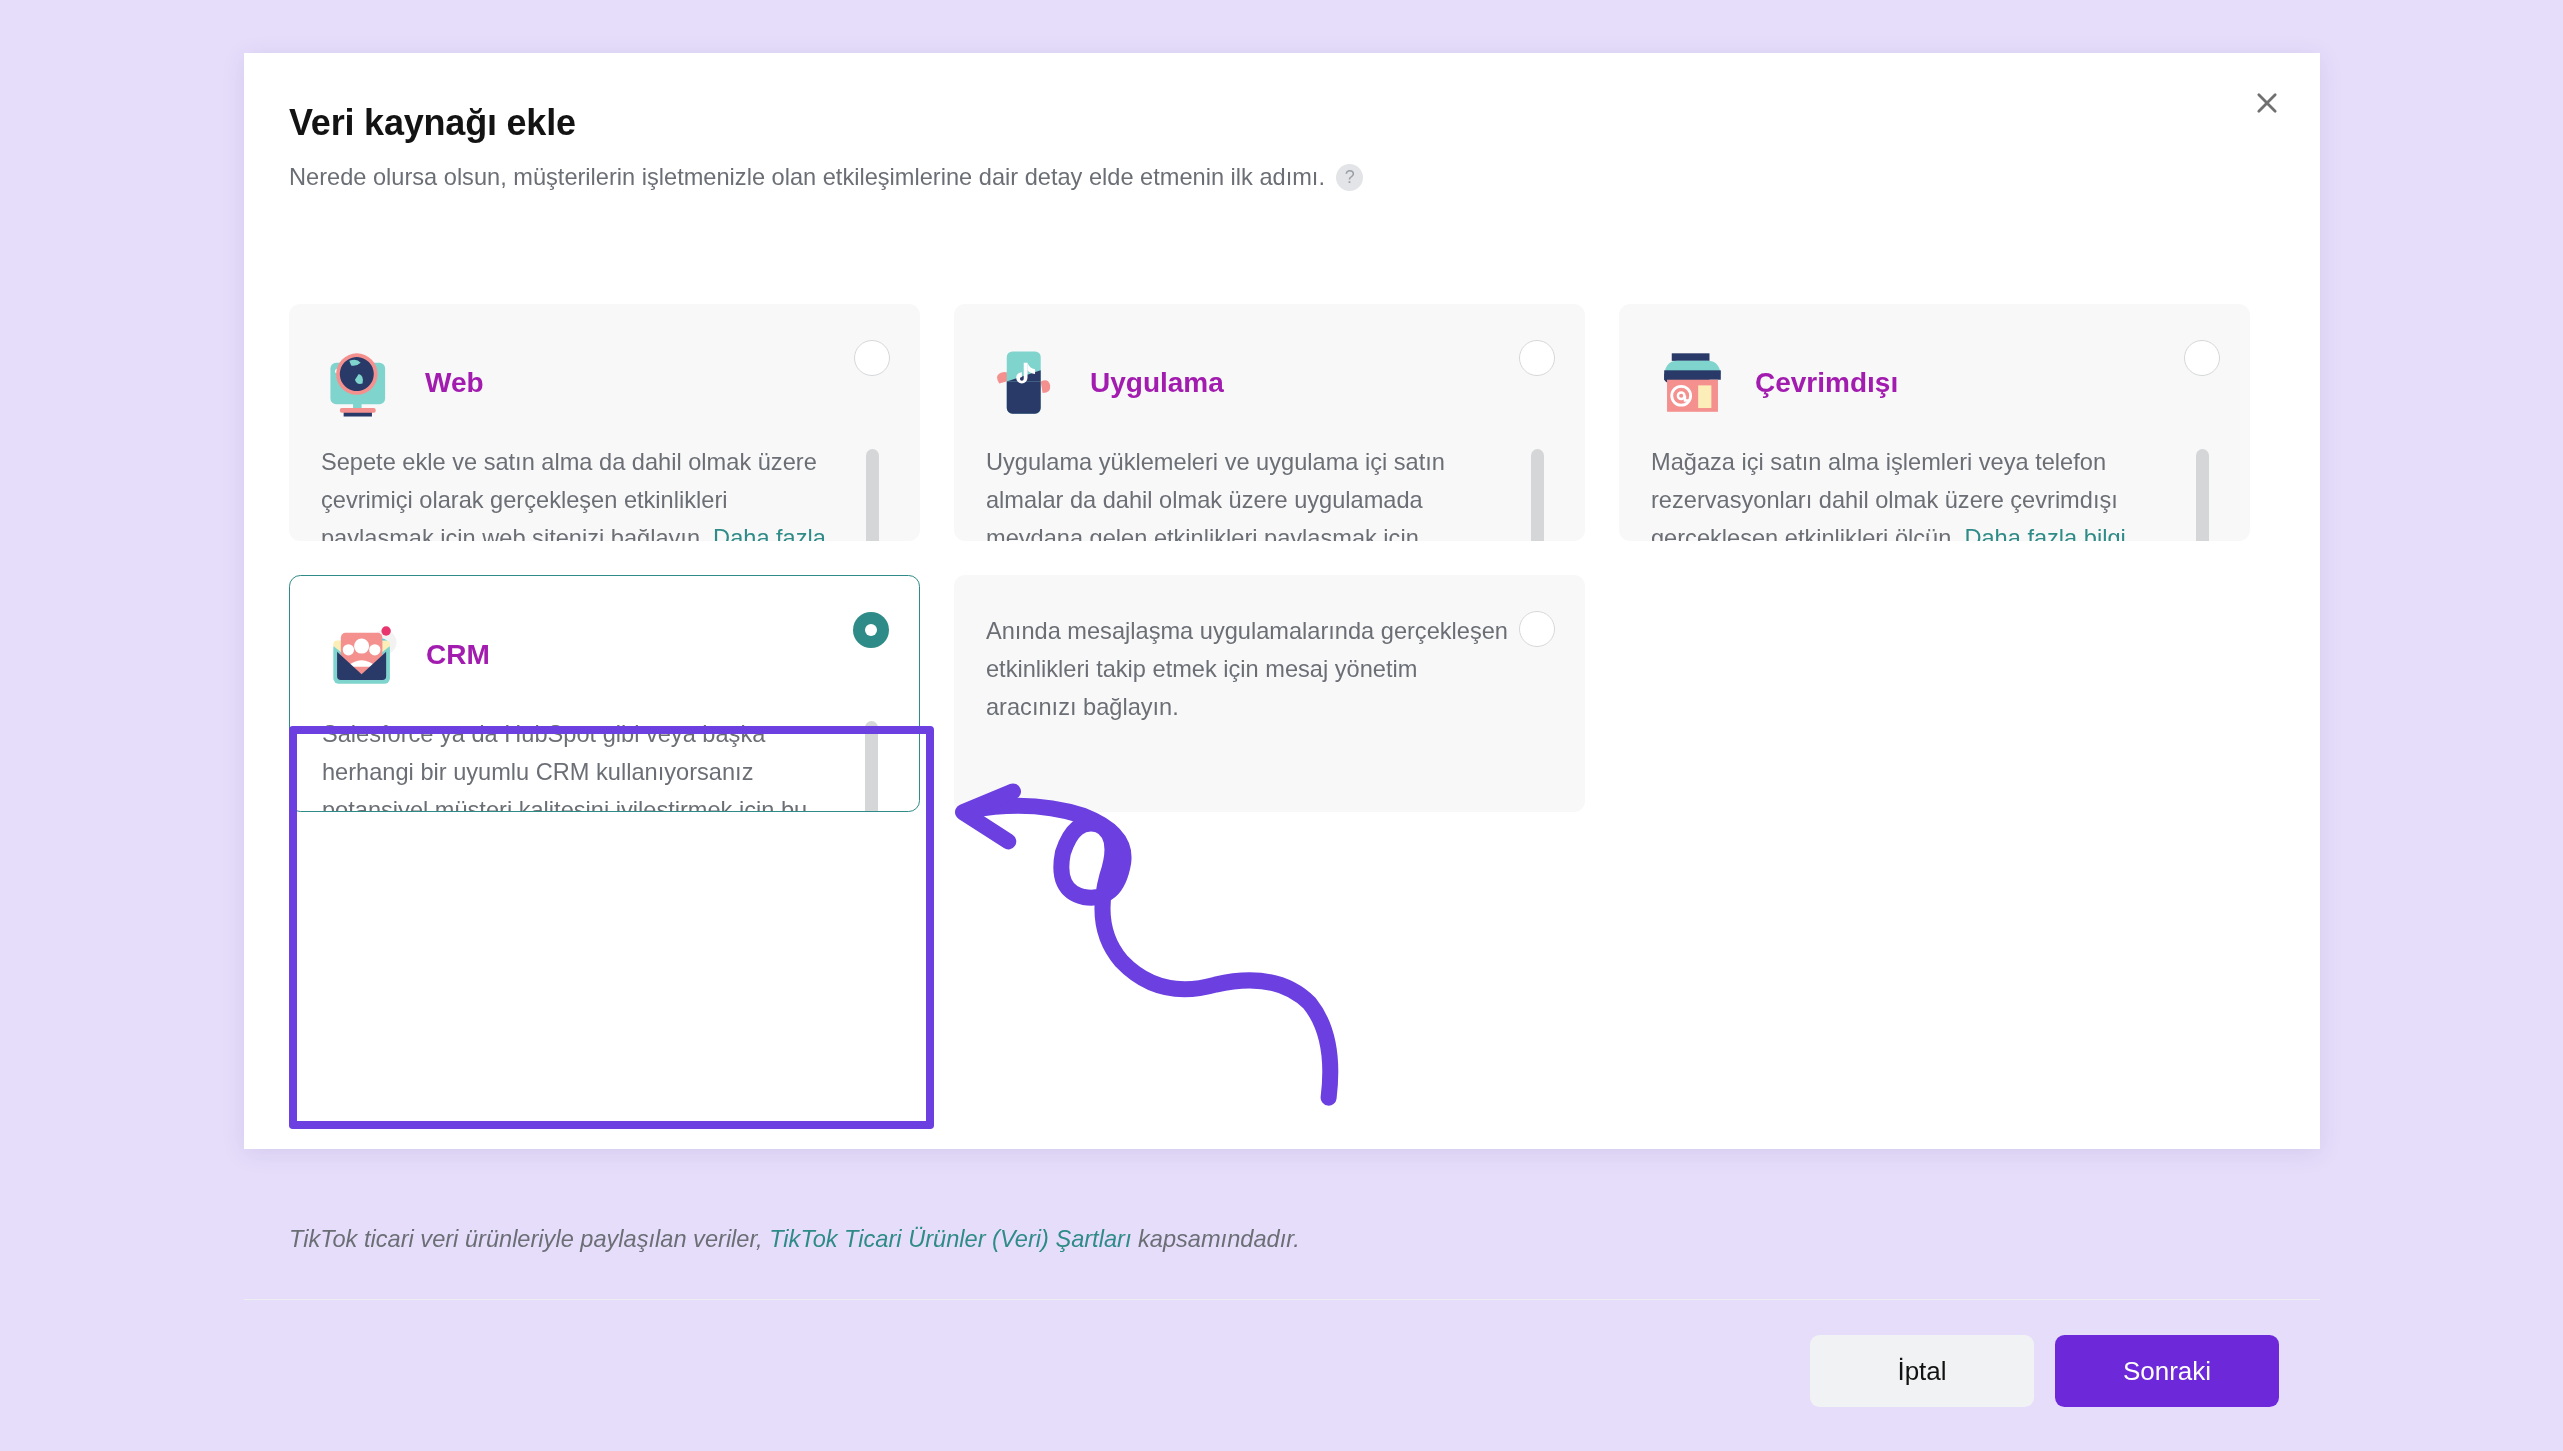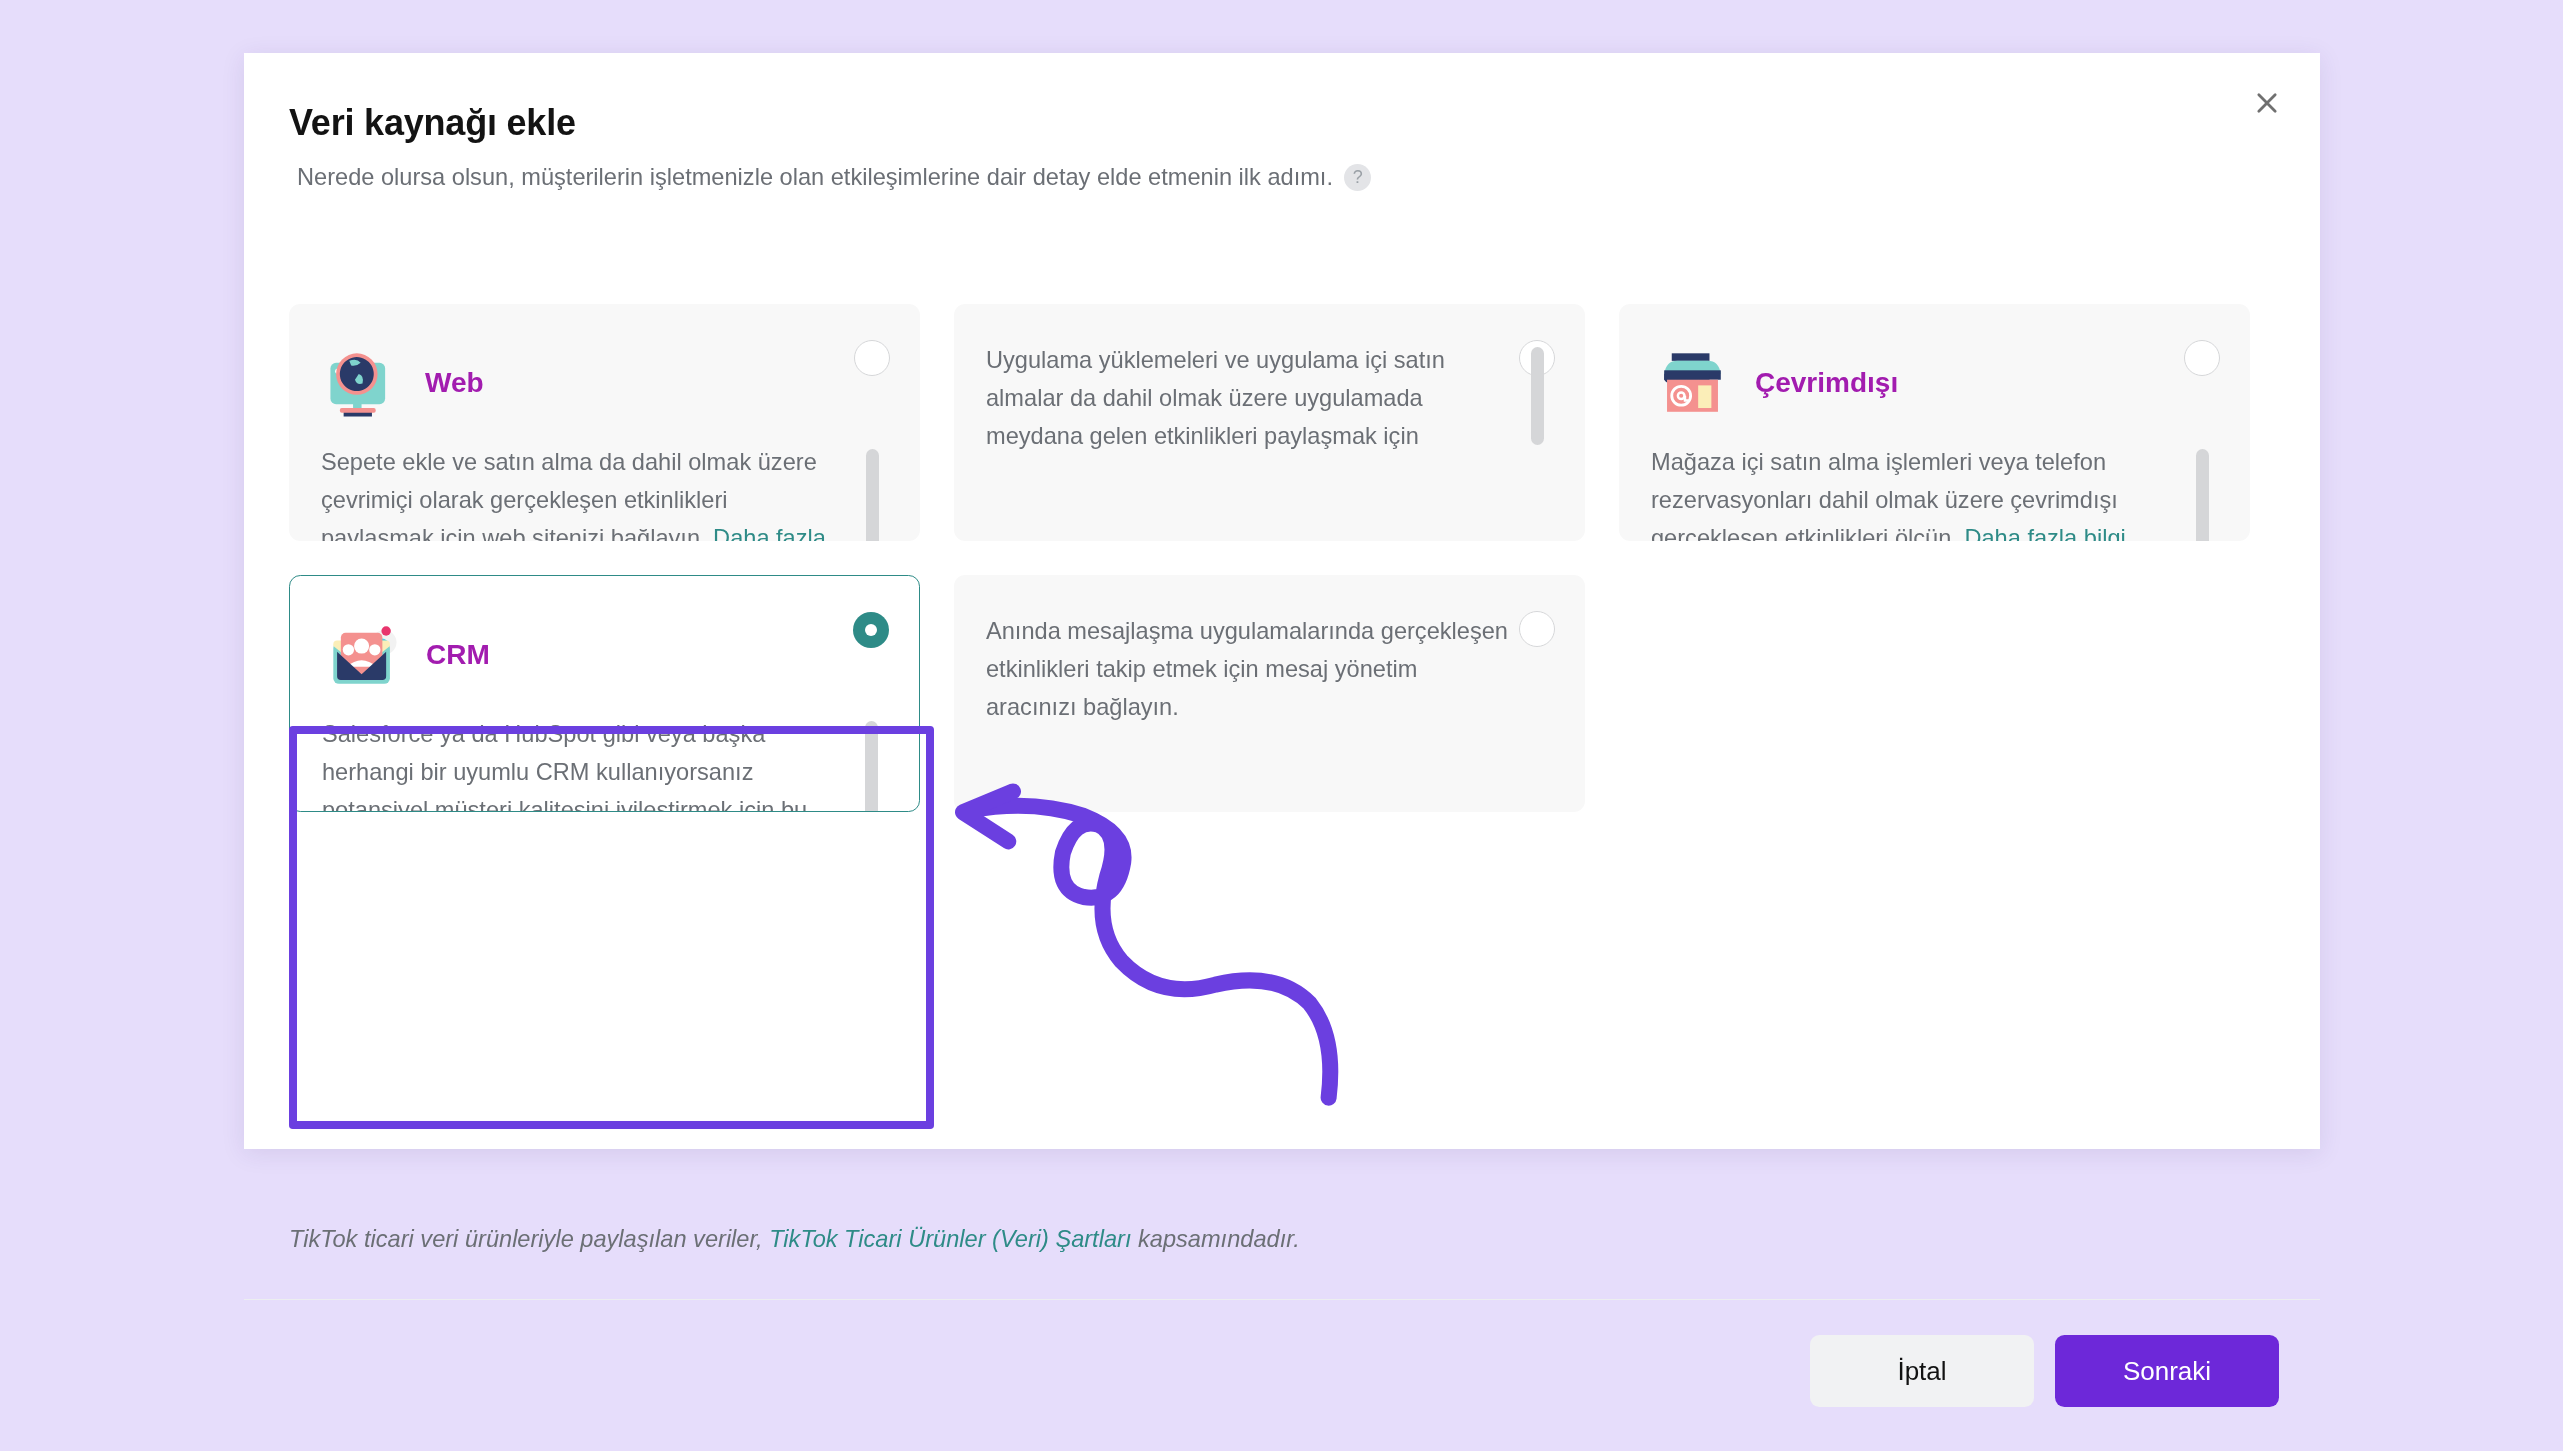--- a/index.html
+++ b/index.html
@@ -30,21 +30,20 @@
   .dlg-title {
     position: absolute; left: 45px; top: 49px;
     font-size: 36px; font-weight: bold; color: #131313;
     letter-spacing: -0.2px;
   }
   .dlg-sub {
     position: absolute; left: 45px; top: 111px;
     font-size: 23.6px; color: #6b6f75;
     display: flex; align-items: center; gap: 11.3px;
     white-space: nowrap;
-    margin-left: 8px;
   }
   .help-badge {
     width: 27px; height: 27px; border-radius: 50%;
     background: #e3e4e7; color: #9aa0a6;
     font-size: 18px; line-height: 27px; text-align: center;
     display: inline-block; cursor: pointer;
   }
 
   .grid {
     position: absolute; left: 45px; top: 251px;
@@ -179,20 +178,34 @@
         <div class="card-desc-wrap">
           <div class="card-desc">
             <span>Sepete ekle ve satın alma da dahil olmak üzere çevrimiçi olarak gerçekleşen etkinlikleri paylaşmak için web sitenizi bağlayın. </span><span class="lnk">Daha fazla bilgi edinin</span>
           </div>
           <div class="scroll-thumb"></div>
         </div>
       </div>
 
       <div class="card">
         <div class="radio"></div>
+        <div class="card-head">
+          <div class="card-icon">
+            <svg viewBox="0 0 88 88">
+              <path d="M14 44 q-6 -10 4 -12 q8 -1 10 8 z" fill="#f4918f"></path>
+              <path d="M58 42 q8 -4 10 4 q1 8 -8 8 z" fill="#f4918f"></path>
+              <rect x="22" y="10" width="36" height="66" rx="6" fill="#7fd4cd"></rect>
+              <path d="M22 42 h36 v28 a6 6 0 0 1 -6 6 h-24 a6 6 0 0 1 -6 -6z" fill="#2a3a68"></path>
+              <path d="M22 42 L58 30 v12 z" fill="#2a3a68"></path>
+              <path d="M44 22 v16 a6 6 0 1 1 -6 -6 v5 a2 2 0 1 0 2 2 v-17 z" fill="#ffffff"></path>
+              <path d="M44 22 q2 6 8 7 v5 q-6 -1 -8 -4z" fill="#ffffff"></path>
+            </svg>
+          </div>
+          <div class="card-title">Uygulama</div>
+        </div>
         <div class="card-desc-wrap">
           <div class="card-desc">
             <span>Uygulama yüklemeleri ve uygulama içi satın almalar da dahil olmak üzere uygulamada meydana gelen etkinlikleri paylaşmak için uygulamanızı bağlayın. </span>
           </div>
           <div class="scroll-thumb"></div>
         </div>
       </div>
 
       <div class="card">
         <div class="radio"></div>

